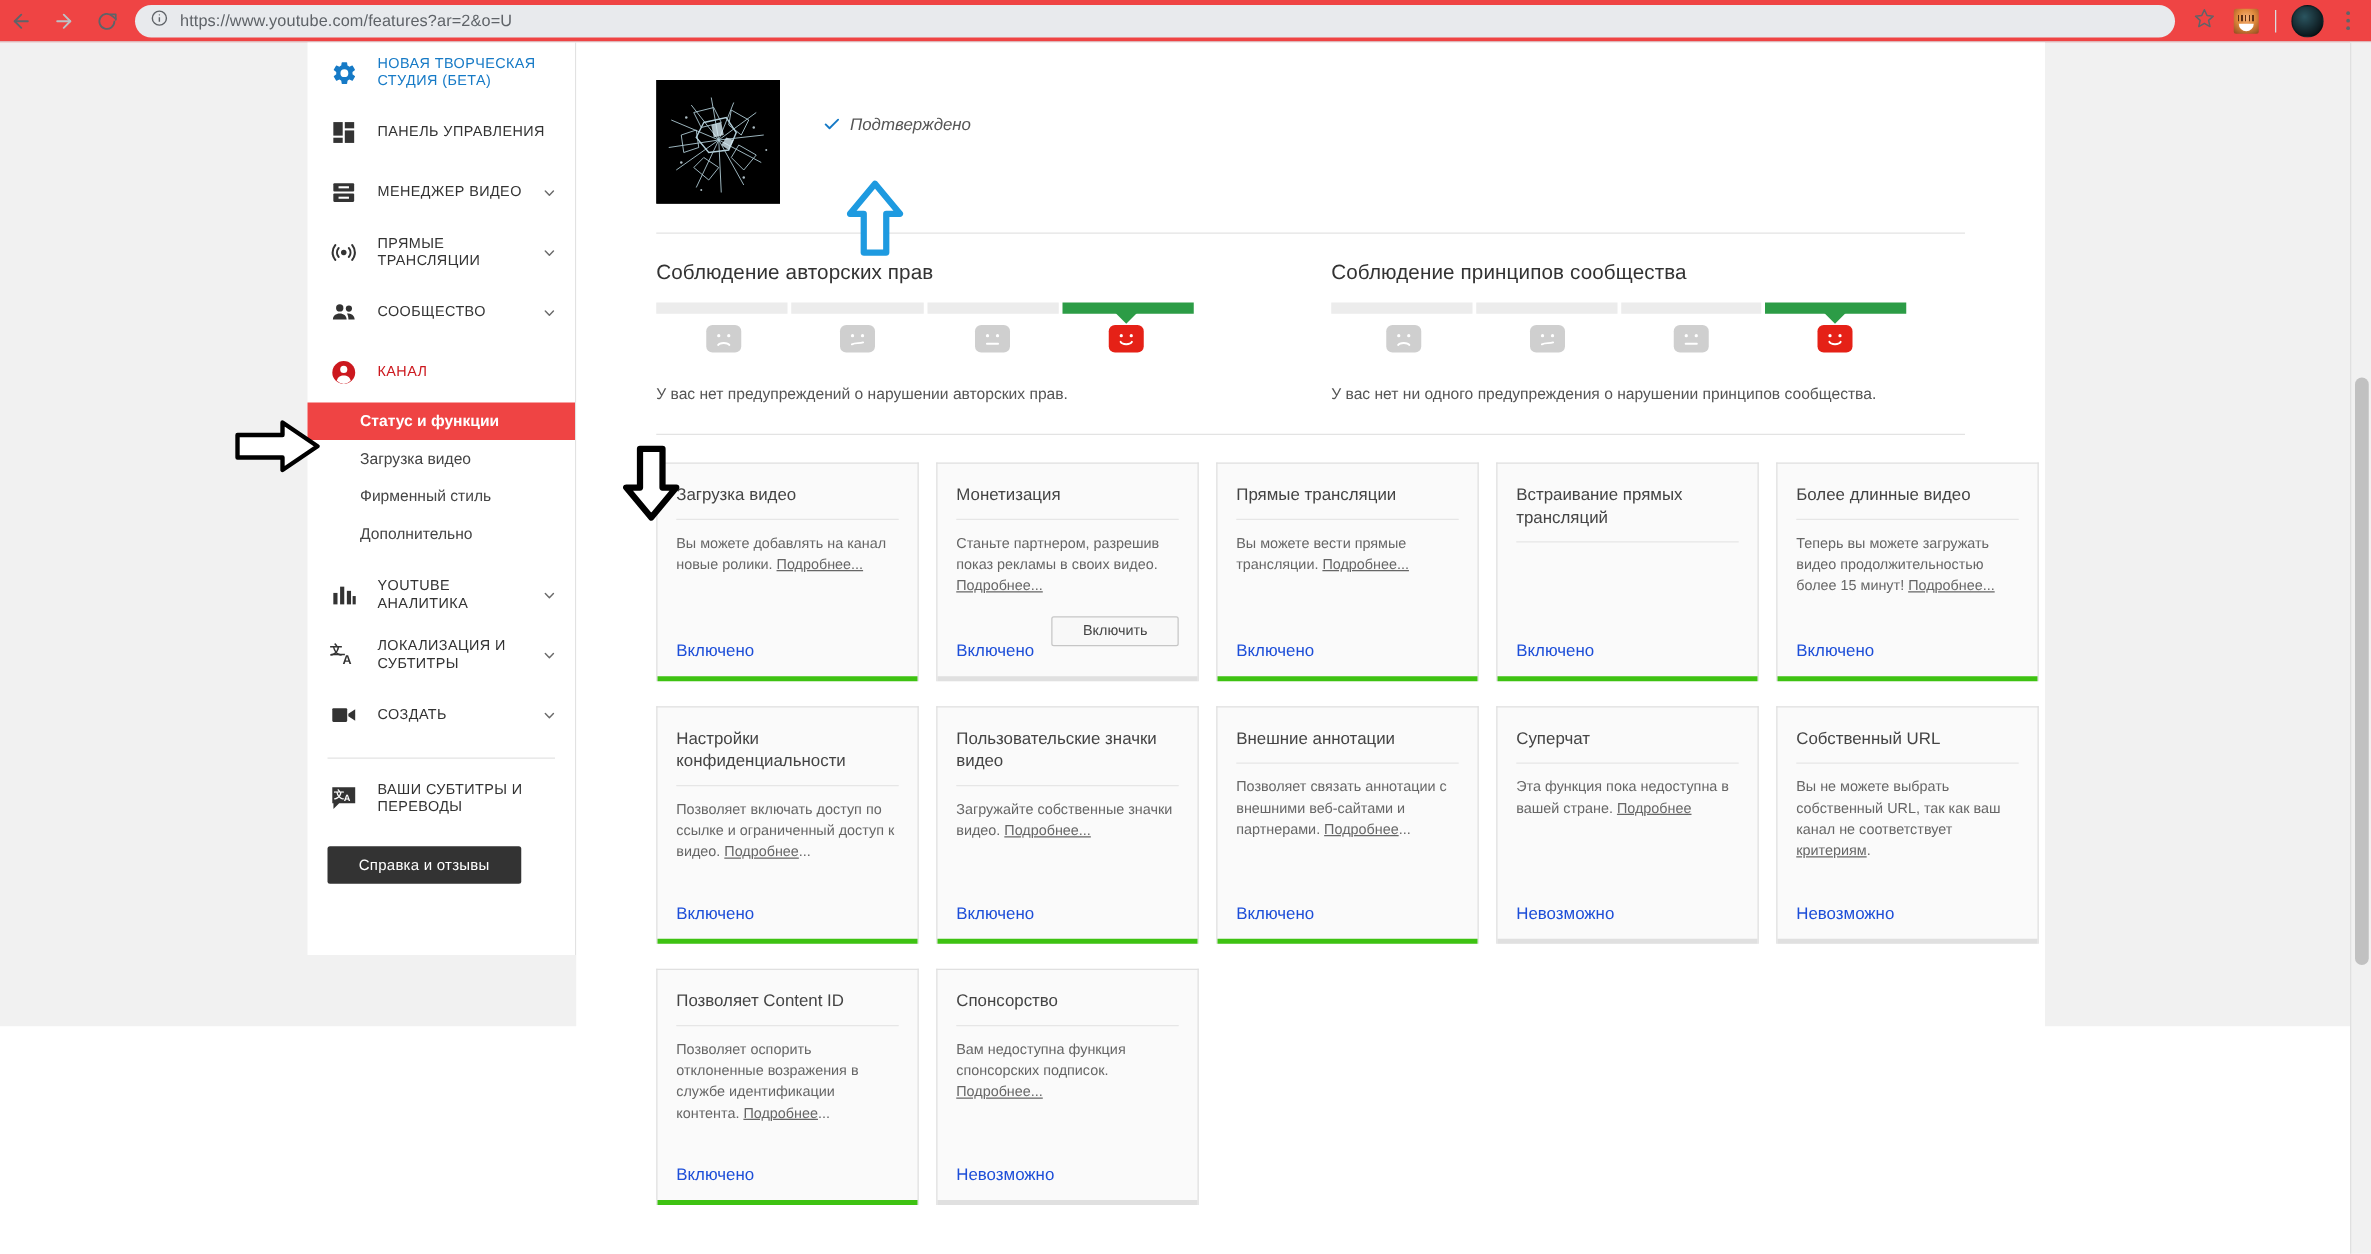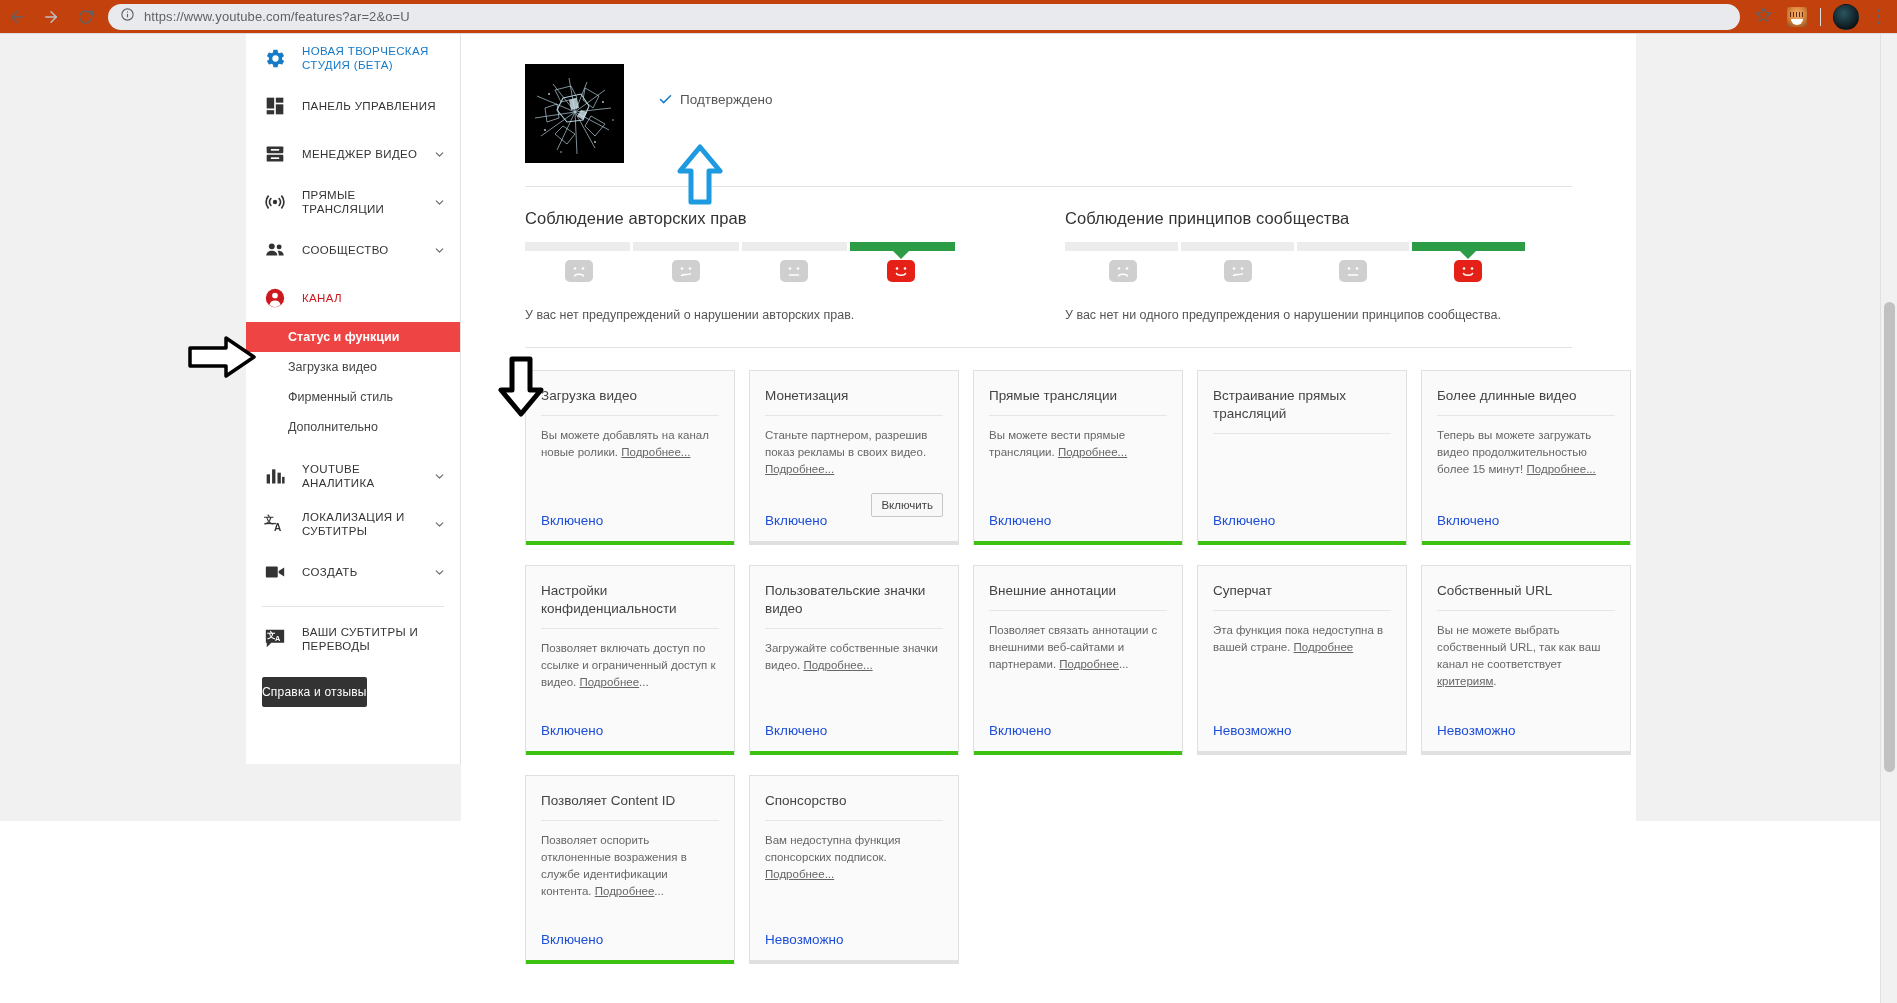--- a/index.html
+++ b/index.html
@@ -6,21 +6,21 @@
   html, body {
     width: 1897px; height: 1003px;
     font-family: "Liberation Sans", sans-serif;
     background: #ffffff;
     overflow: hidden;
   }
 
   
   .browser-bar {
     position: absolute; left: 0; top: 0; width: 1897px; height: 34px;
-    background: #c2410c;
+    background: #ef4444;
     display: flex; align-items: center;
     border-bottom: 1px solid #dadce0;
   }
   .nav-btn {
     width: 34px; height: 34px;
     display: flex; align-items: center; justify-content: center;
     color: #5f6368; flex: 0 0 auto;
   }
   .nav-btn.disabled { color: #bdc1c6; }
   .nav-btn svg { display: block; }
@@ -99,41 +99,41 @@
   .subnav { padding: 0 0 10px 0; }
   .sub-item {
     display:block; padding: 7px 0 7px 42px; font-size:12.5px; color:#444;
     line-height:16px; cursor:pointer;
   }
   .sub-item.selected { background:#ef4444; color:#fff; font-weight:bold; }
 
   .nav-divider { height:1px; background:#e4e4e4; margin: 10px 16px 8px 16px; }
 
   .help-btn {
-    display:inline-block; margin:14px 0 0 16px; padding:8px 0;
+    display:inline-block; margin:14px 0 0 16px; padding:8px 25px;
     background:#333; color:#fff; font-size:12px; border-radius:2px; cursor:pointer;
     letter-spacing:.2px;
   }
 
   
   .content {
     position:absolute; left:461px; top:0; width:1175px; height:969px;
     background:#ffffff; padding: 0 30px;
   }
   .top-strip { height:12px; }
   .chan-row { display:flex; align-items:flex-start; padding: 18px 0 0 34px; }
   .chan-thumb {
     width:99px; height:99px; flex:0 0 99px;
     background:#000;
     position:relative; overflow:hidden;
   }
   .chan-thumb svg { position:absolute; left:0; top:0; }
   .verified {
     margin-left:34px; display:flex; align-items:center; padding-top:28px;
-    font-size:13.5px; color:#555;
+    font-size:13.5px; color:#555;font-style:italic;
   }
   .verified .ck { color:#167ac6; margin-right:7px; display:flex; }
 
   .hr-main { height:1px; background:#e3e3e3; margin: 23px 34px 0 34px; }
 
   .status-row { display:flex; padding: 22px 34px 0 34px; gap: 110px; }
   .status-col { width: 430px; }
   .status-col.wide { width: 460px; }
   .status-title { font-size:16.5px; color:#333; font-weight:400; margin-bottom:14px; letter-spacing:.1px; }
   .meter { display:flex; gap:3px; height:9px; }
@@ -173,21 +173,21 @@
   .card-title.two-line { min-height:47px; }
   .card-desc { font-size:11.5px; color:#666; line-height:17px; flex:1 1 auto; }
   .card-desc a { color:#666; text-decoration:underline; cursor:pointer; }
   .card-foot {
     display:flex; align-items:center; justify-content:space-between;
     padding: 0 15px 13px 15px;
   }
   .card-status { font-size:13.5px; color:#1d4ed8;margin-top:32px; }
   .enable-btn {
     font-size:11.5px; color:#444; background:#f8f8f8;
-    border:1px solid #c6c6c6; border-radius:2px; padding:5px 9px; cursor:pointer;
+    border:1px solid #c6c6c6; border-radius:2px; padding:5px 24px; cursor:pointer;
   }
   .card-bar { height:4px; background:#e0e0e0; }
   .card-bar.on { background:#3ec212; }
 
   
   .annot { position:absolute; pointer-events:none; }
   #arrow-channel { left:188px; top:301px; }
   #arrow-verified { left:677px; top:110px; }
   #arrow-copyright { left:498px; top:322px; }
 </style>

